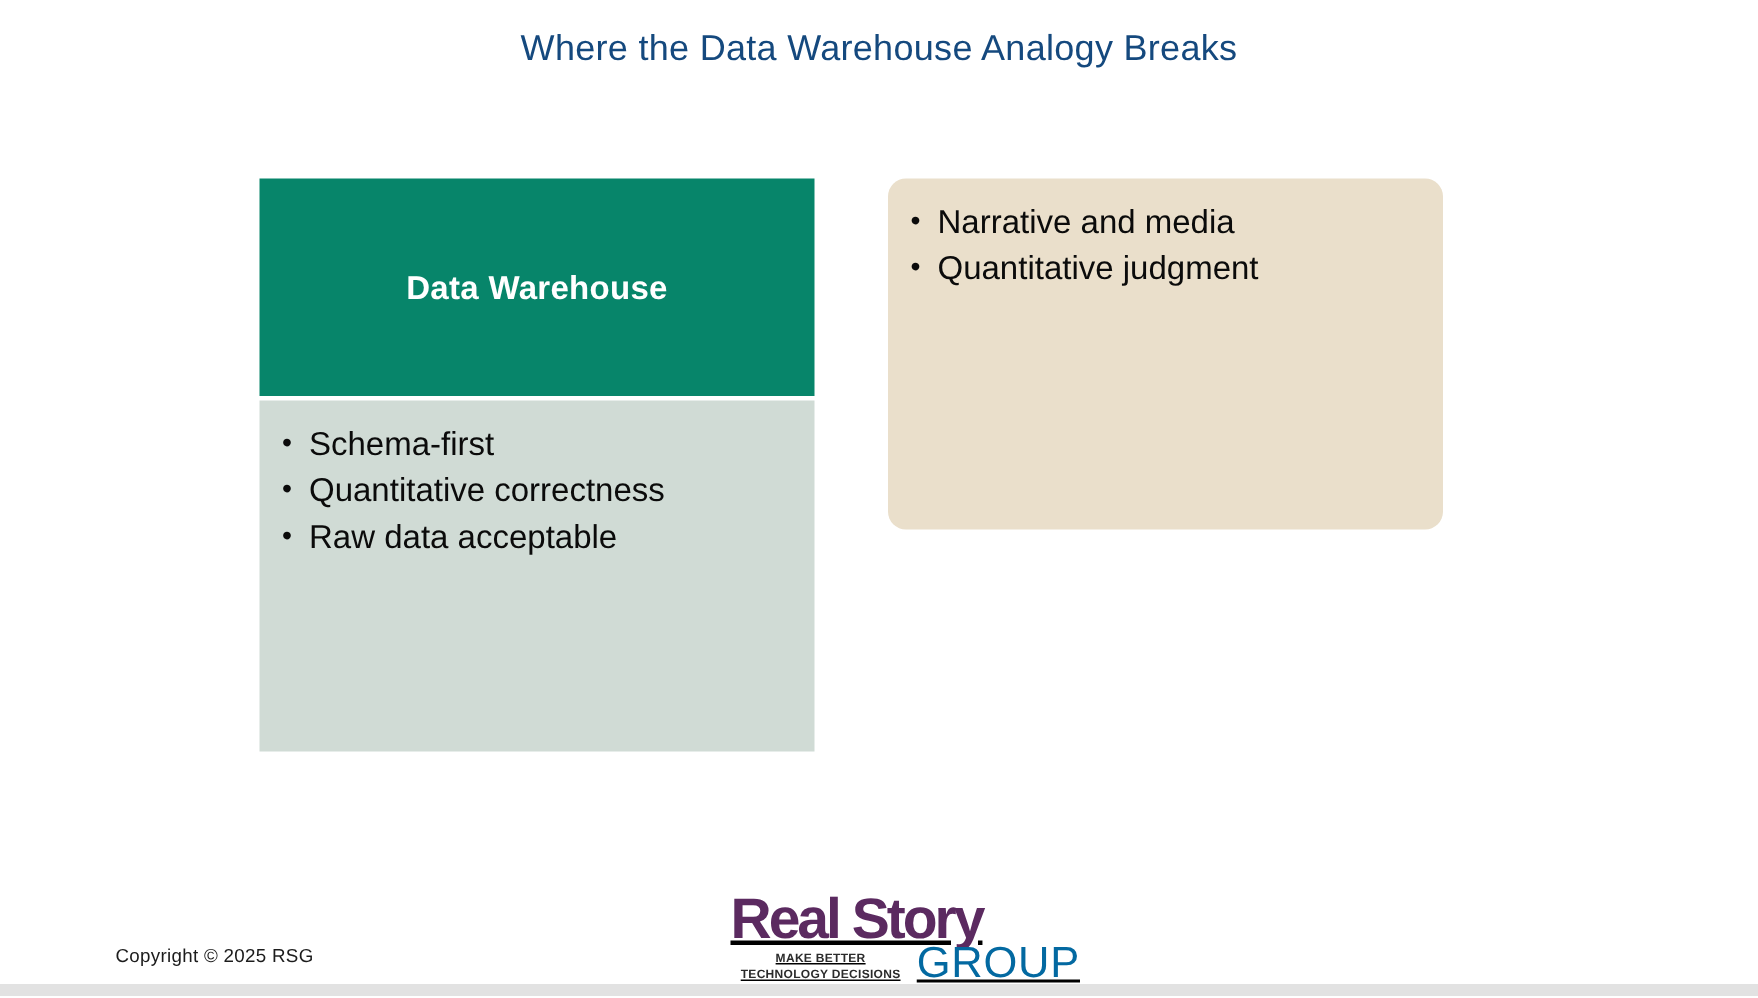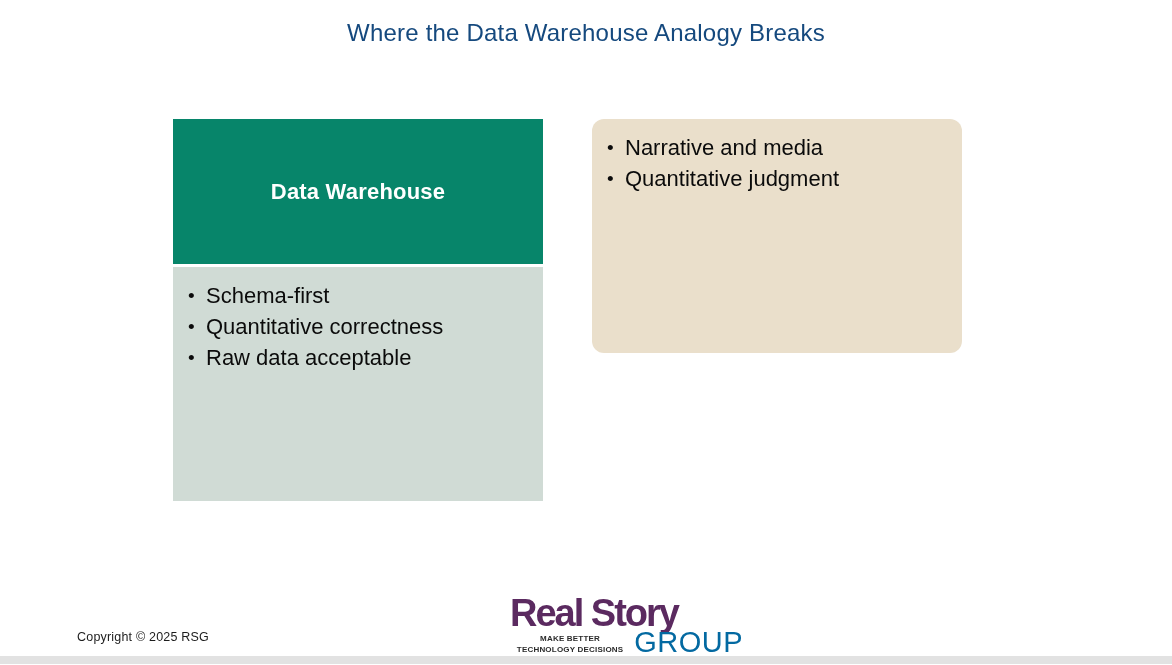--- a/index.html
+++ b/index.html
@@ -63,24 +63,25 @@
     position: absolute;
     left: 57px;
     bottom: 21px;
     font-size: 12.5px;
     color: #1c1c1c;
     letter-spacing: 0.2px;
     margin-left: 20px;
   }
   .logo {
     position: absolute;
-    left: 510px;
+    left: 487px;
     top: 594px;
     width: 233px;
     line-height: 1;
+    text-decoration: underline;
   }
   .logo-brand {
     font-weight: bold;
     font-size: 38px;
     letter-spacing: -2px;
     line-height: 1;
     white-space: nowrap;
   }
   .logo-row2 {
     display: flex;

